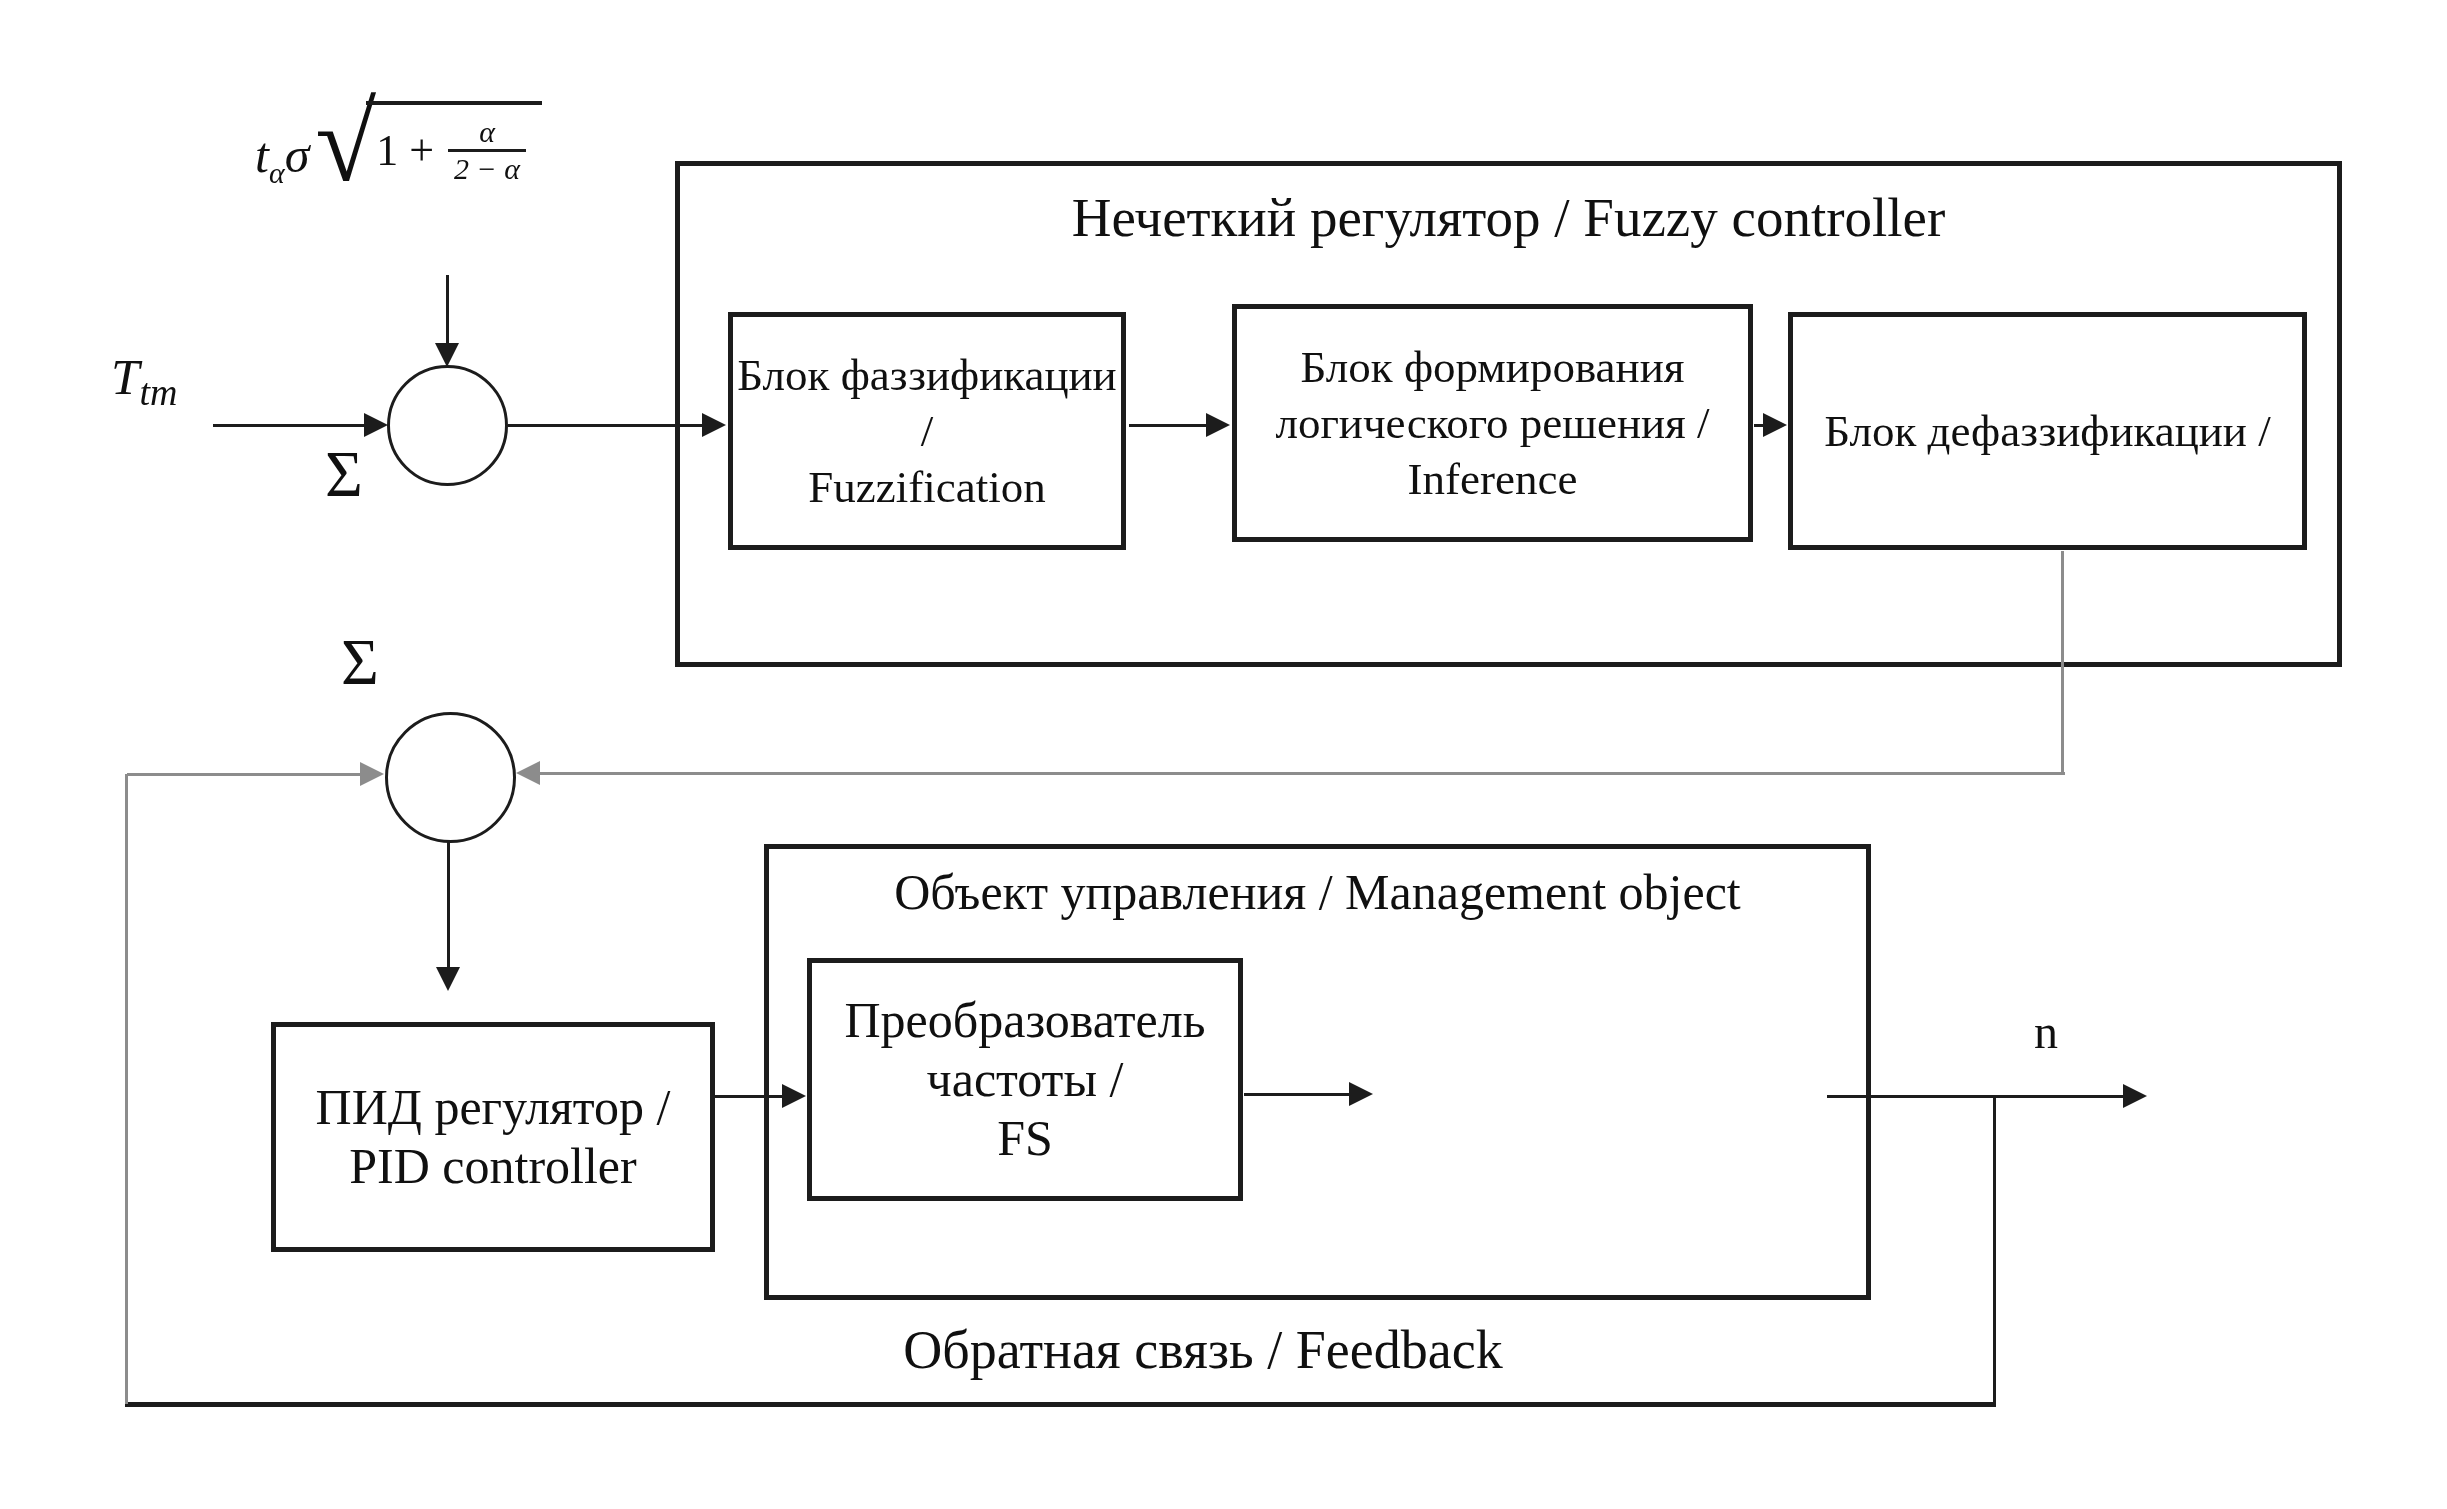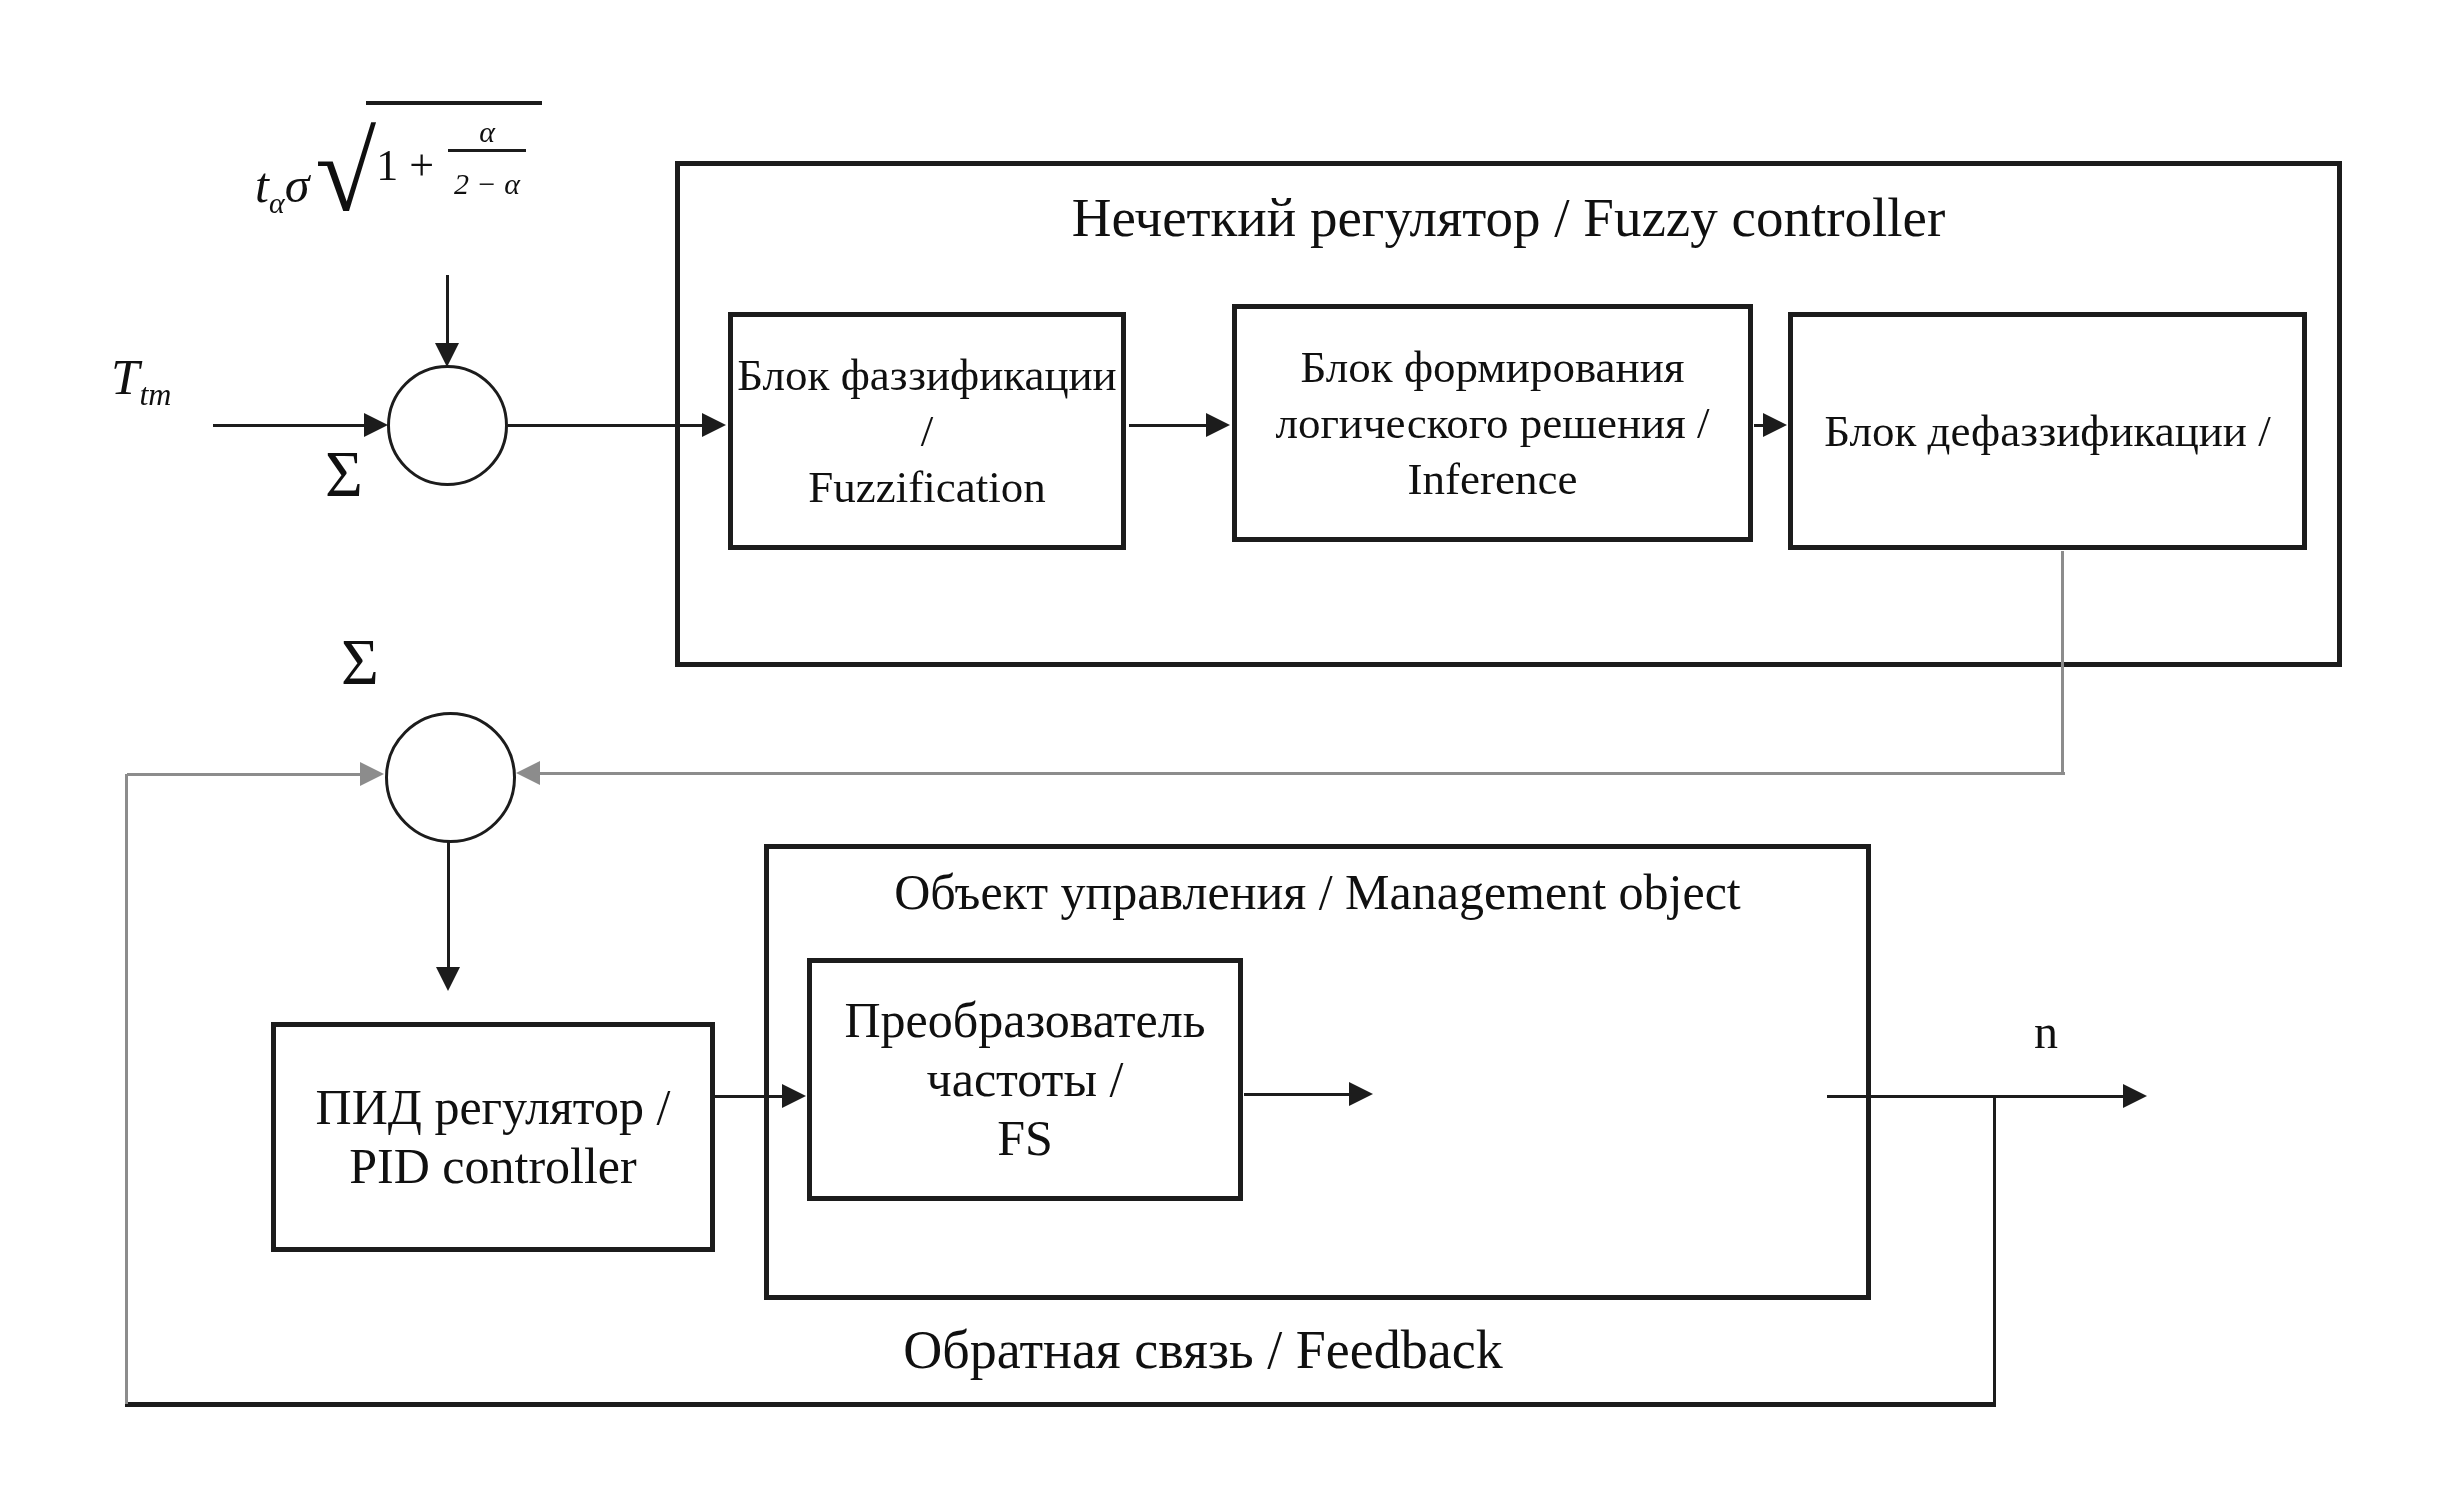--- a/index.html
+++ b/index.html
@@ -36,33 +36,33 @@
     display:flex;flex-direction:column;align-items:center;justify-content:center;
     text-align:center;font-size:45px;line-height:56px;
   }
   .box.big{font-size:50px;line-height:59px;}
   .frame{position:absolute;border:5px solid var(--line);background:transparent;}
   .frame-title{position:absolute;text-align:center;white-space:nowrap;}
   .circle{position:absolute;width:115px;height:115px;border:3px solid var(--line);border-radius:50%;background:var(--bg);}
   .lbl{position:absolute;white-space:nowrap;}
   .sigma{font-size:65px;line-height:65px;}
   .it{font-style:italic;}
-  sub.small{font-size:32px;}
+  sub.small{font-size:38px;}
   
   .formula{display:flex;align-items:flex-end;}
   .f-main{font-size:50px;margin-top:30px;}
   .f-main sub{font-size:30px;}
   .radical{font-size:111px;line-height:95px;margin:0 -10px 0 6px;font-style:normal;}
   .radicand{
     margin-top:8px;border-top:4px solid var(--line);
     display:inline-flex;align-items:center;gap:14px;
     padding:10px 16px 4px 10px;font-size:44px;
   }
   .frac{display:inline-flex;flex-direction:column;align-items:center;font-size:30px;line-height:34px;}
-  .frac .den{border-top:3px solid var(--line);padding:15px 6px;}
+  .frac .den{border-top:3px solid var(--line);padding:0 6px;}
 </style>
 </head>
 <body>
 
 <div class="canvas">
 
   <div class="lbl formula" style="left:255px;top:93px;">
     <span class="f-main"><span class="it">t</span><sub class="it">α</sub><span class="it">σ</span></span>
     <span class="radical">√</span>
     <span class="radicand">

